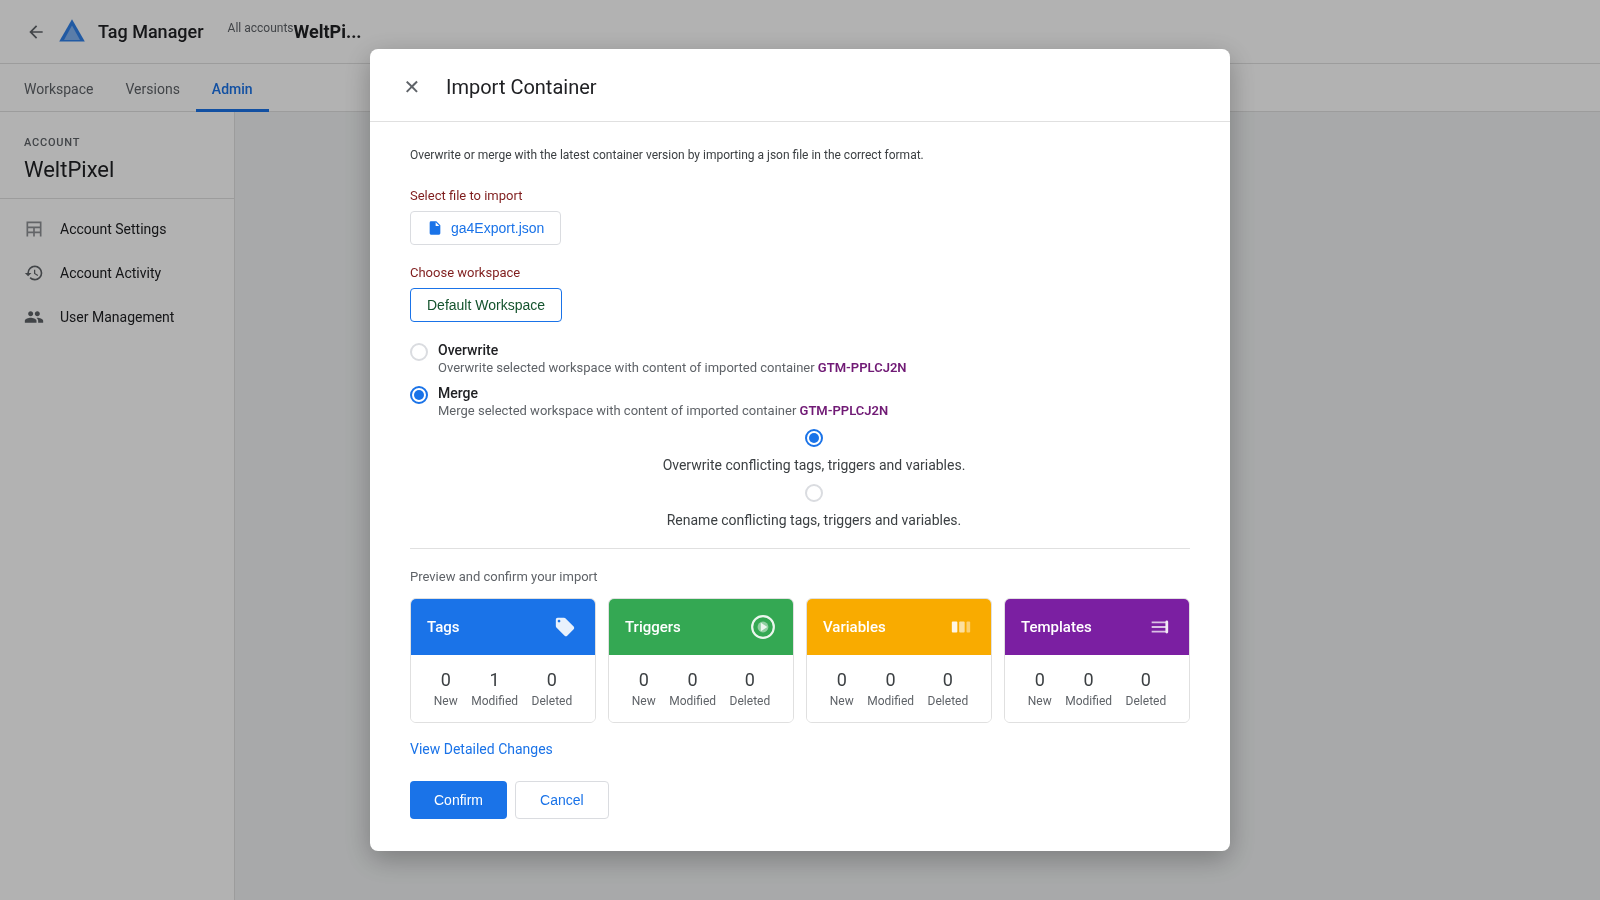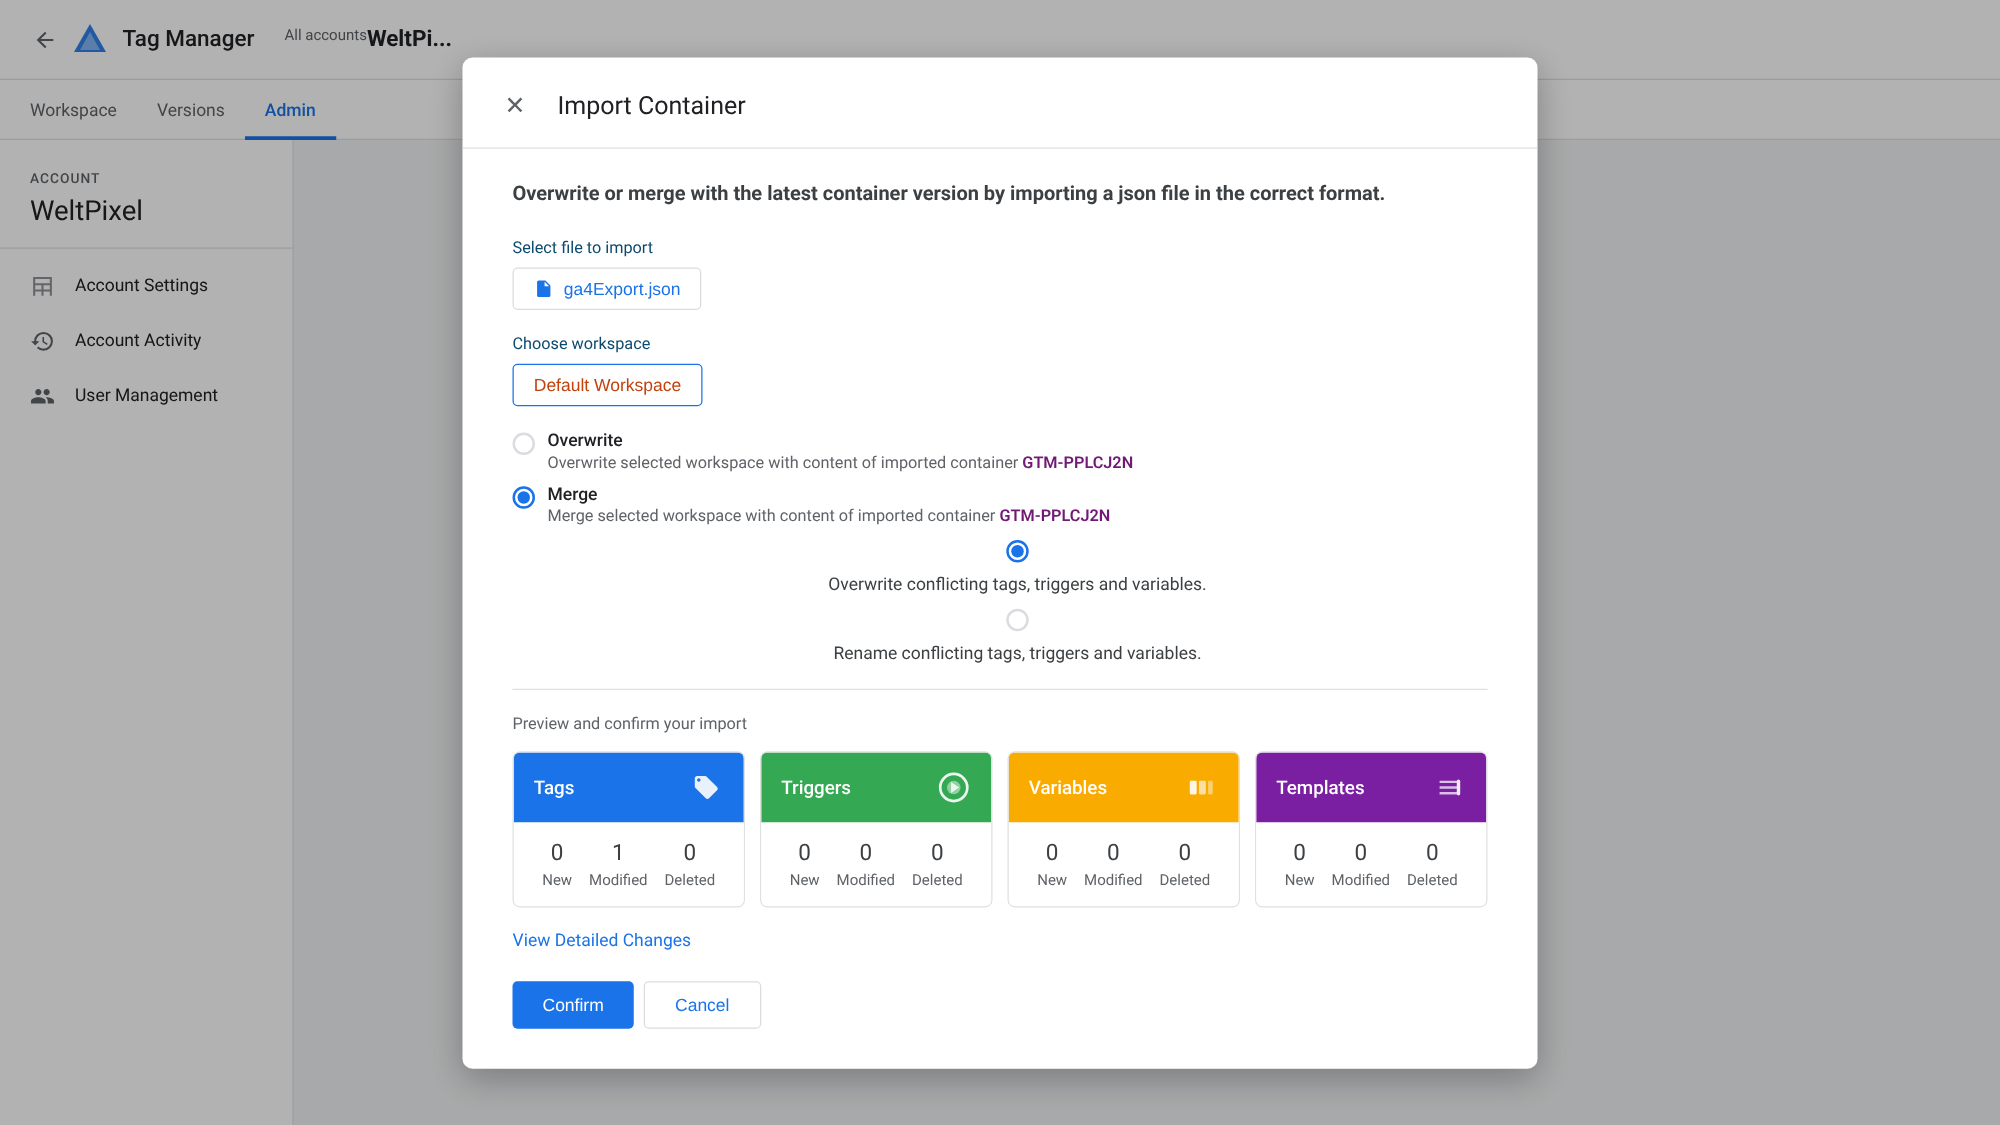--- a/index.html
+++ b/index.html
@@ -170,31 +170,30 @@
       font-size: 20px;
       font-weight: 400;
       color: #202124;
     }
     .dialog-body {
       padding: 24px 40px 32px 40px;
     }
 
     
     .desc-text {
-      font-size: 16px;
+      font-size: 12px;
       color: #3c4043;
       margin-bottom: 24px;
       line-height: 1.5;
-      font-weight: bold;
     }
 
     
     .field-label {
       font-size: 13px;
-      color: #0c4a6e;
+      color: #7f1d1d;
       margin-bottom: 8px;
     }
 
     
     .file-btn {
       display: inline-flex;
       align-items: center;
       gap: 8px;
       border: 1px solid #dadce0;
       border-radius: 4px;
@@ -211,21 +210,21 @@
     }
 
     
     .workspace-btn {
       display: inline-flex;
       align-items: center;
       border: 1px solid #1a73e8;
       border-radius: 4px;
       padding: 8px 16px;
       font-size: 14px;
-      color: #c2410c;
+      color: #14532d;
       cursor: pointer;
       background: #fff;
       margin-bottom: 20px;
     }
 
     
     .import-options-label {
       font-size: 13px;
       color: #5f6368;
       margin-bottom: 12px;

